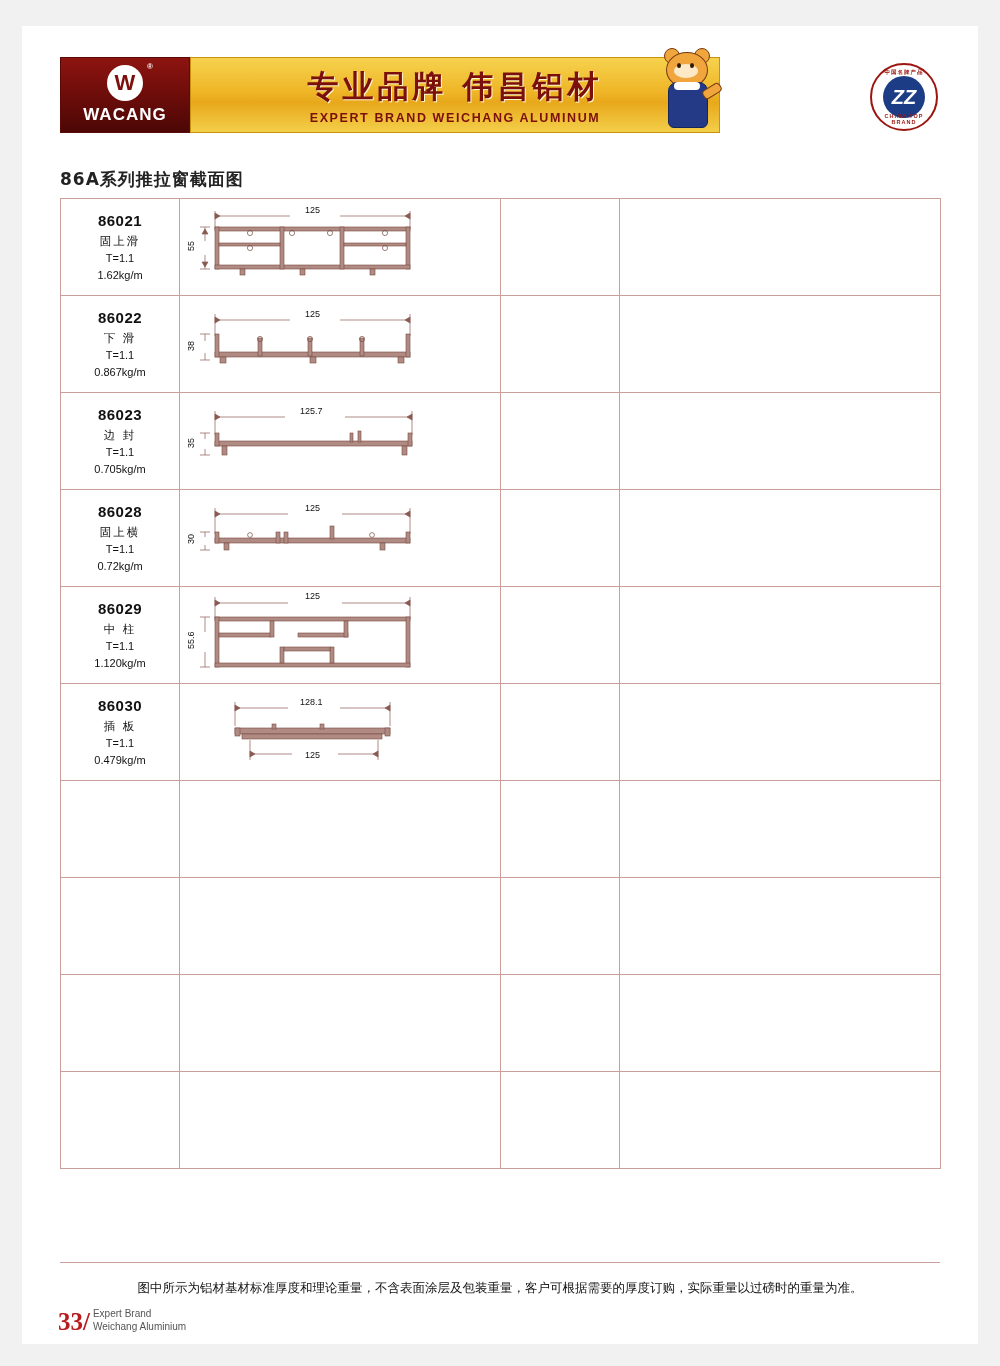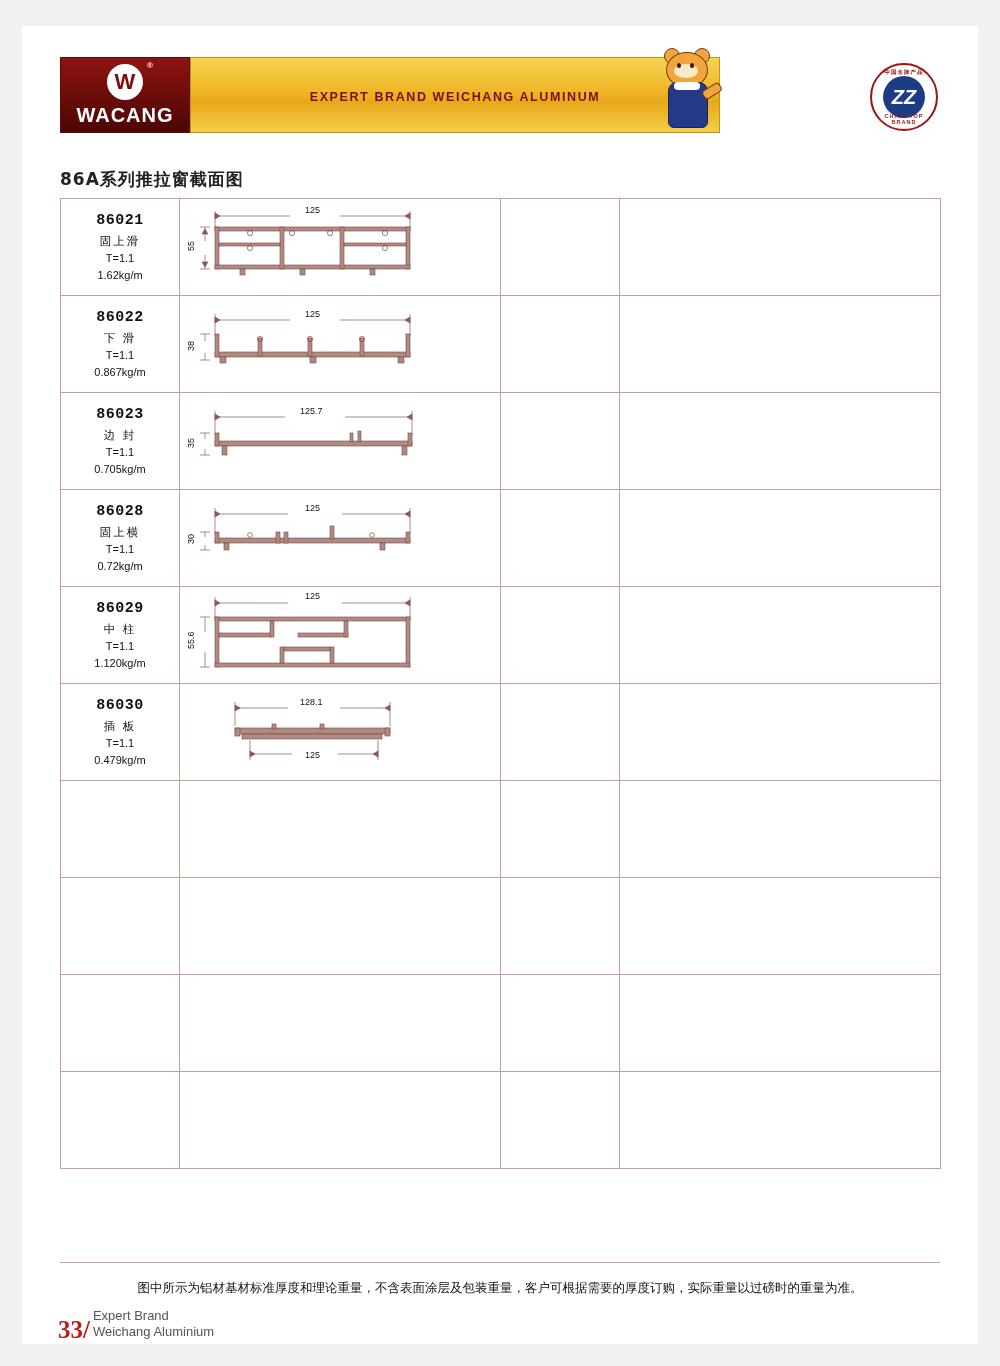--- a/index.html
+++ b/index.html
@@ -30,21 +30,21 @@
     width:36px;height:36px;border-radius:50%;
     background:#fff;color:#7d0f0c;
     display:flex;align-items:center;justify-content:center;
     font-weight:bold;font-size:22px;line-height:1;
     position:relative;
   }
   .logo-reg{
     position:absolute;right:-10px;top:-2px;font-size:8px;color:#fff;
   }
   .logo-word{
-    margin-top:4px;color:#fff;font-size:20px;font-weight:bold;letter-spacing:1px;
+    margin-top:4px;color:#fff;font-size:17px;font-weight:bold;letter-spacing:1px;
   }
   .banner-main{
     position:absolute;left:130px;top:0;width:530px;height:76px;
     background:linear-gradient(180deg,#f6d24e 0%,#efb628 45%,#e8a81b 60%,#f4cf4a 100%);
     border:1px solid #c8920f;
     box-sizing:border-box;
     display:flex;flex-direction:column;align-items:center;justify-content:center;
   }
   .banner-cn{
     color:#7a0f0b;font-size:31px;font-weight:bold;letter-spacing:4px;
@@ -152,21 +152,21 @@
     background:#fff;color:#111;border-bottom:1px solid #c99f9b;
     letter-spacing:3px;font-size:12px;
   }
   .hdr-fig{
     text-align:center;font-size:15px;letter-spacing:6px;color:#111;
     height:56px;font-family:"DejaVu Sans","Liberation Sans",sans-serif;
   }
   .row-code{
     text-align:center;line-height:1.5;padding:6px 0;
   }
-  .code-no{font-size:15px;font-weight:bold;color:#111;letter-spacing:0.5px;font-family:Liberation Mono, monospace;}
+  .code-no{font-size:15px;font-weight:bold;color:#111;letter-spacing:0.5px;}
   .code-name{font-size:11.5px;color:#111;letter-spacing:2px;margin-top:0;
     font-family:"DejaVu Sans","Liberation Sans",sans-serif;}
   .code-t{font-size:11px;color:#111;margin-top:0;}
   .code-w{font-size:11px;color:#111;margin-top:1px;}
   .row-fig{height:96px;position:relative;}
   .row-empty{height:96px;}
   .fig-wrap{position:relative;width:321px;height:96px;}
   .fig-svg{position:absolute;left:0;top:0;}
   
   .footnote{
@@ -177,21 +177,21 @@
   .foot-sep{
     position:absolute;left:60px;top:1262px;width:880px;height:1px;background:#c9a09b;
   }
   .pagenum{
     position:absolute;left:58px;top:1308px;display:flex;align-items:flex-end;
   }
   .pagenum .num{
     font-size:25px;font-weight:bold;color:#b91c1c;font-family:"Liberation Serif",serif;
   }
   .pagenum .en{
-    font-size:13px;color:#555;line-height:1.25;margin-left:3px;margin-bottom:3px;
+    font-size:10px;color:#555;line-height:1.25;margin-left:3px;margin-bottom:3px;
   }
   .edge-l{position:absolute;left:0;top:0;width:22px;height:1366px;background:#f1f1f1;}
   .edge-r{position:absolute;right:0;top:0;width:22px;height:1366px;background:#f1f1f1;}
   .edge-t{position:absolute;left:0;top:0;width:1000px;height:26px;background:#f1f1f1;}
   .edge-b{position:absolute;left:0;bottom:0;width:1000px;height:22px;background:#f1f1f1;}
   svg text{font-family:"Liberation Sans",sans-serif;font-size:9px;fill:#111;}
 </style>
 </head>
 <body>
 
@@ -206,20 +206,21 @@
 
     <div class="banner-logo">
       <div class="logo-mark">
         <span>W</span>
         <span class="logo-reg">®</span>
       </div>
       <div class="logo-word">WACANG</div>
     </div>
 
     <div class="banner-main">
+      <div class="banner-cn">专业品牌  伟昌铝材</div>
       <div class="banner-en">EXPERT BRAND WEICHANG ALUMINUM</div>
     </div>
 
     <div class="mascot">
       <div class="ear-l"></div>
         <div class="ear-r"></div>
       <div class="head"></div>
       <div class="face"></div>
       <div class="eye-l"></div>
         <div class="eye-r"></div>

